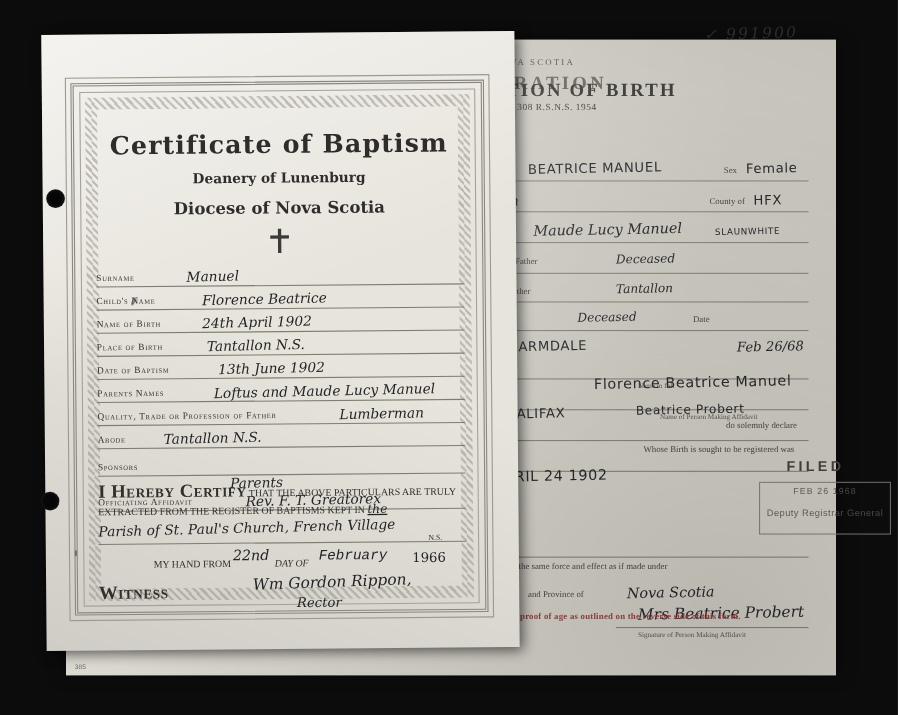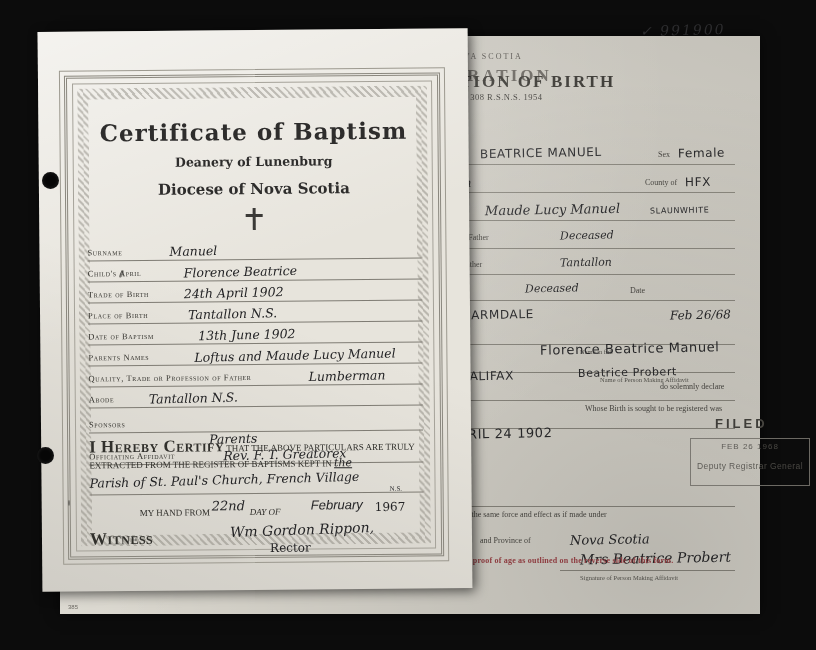--- a/index.html
+++ b/index.html
@@ -409,27 +409,27 @@
     <div class="cert-title c-title-diocese">Diocese of Nova Scotia</div>
     <div class="cross"></div>
 
     <div class="crow" style="top:210px;">
       <span class="clabel">Surname</span>
       <span class="cline"></span>
       <span class="cvalue" style="left:82px;">Manuel</span>
     </div>
 
     <div class="crow" style="top:231px;">
-      <span class="clabel">Child's April</span>
+      <span class="clabel">Child's Name</span>
       <span class="cline"></span>
       <span class="cvalue" style="left:96px;">Florence Beatrice</span>
     </div>
 
     <div class="crow" style="top:252px;">
-      <span class="clabel">Trade of Birth</span>
+      <span class="clabel">Name of Birth</span>
       <span class="cline"></span>
       <span class="cvalue" style="left:96px;">24th April 1902</span>
     </div>
 
     <div class="crow" style="top:273px;">
       <span class="clabel">Place of Birth</span>
       <span class="cline"></span>
       <span class="cvalue" style="left:100px;">Tantallon N.S.</span>
     </div>
 
@@ -481,26 +481,26 @@
       <div style="position:relative; height:22px;">
         <span style="position:absolute; left:0; top:0; font-family:'DejaVu Serif',serif; font-style:italic; font-size:12.5px; color:#242426; transform:rotate(-1deg);">Parish of St. Paul's Church, French Village</span>
         <span style="position:absolute; left:300px; top:10px; font-size:7px; color:#2c2c2e;">N.S.</span>
         <span style="position:absolute; left:0; right:0; bottom:0; border-bottom:1px solid #7f7c74;"></span>
       </div>
       <div style="position:relative; height:24px; margin-top:4px;">
         <span class="certify-head" style="position:absolute; left:0; top:4px;margin-top:28px;">Witness</span>
         <span style="position:absolute; left:50px; top:6px;">MY HAND FROM</span>
         <span style="position:absolute; left:122px; top:0px; font-family:'DejaVu Serif',serif; font-style:italic; font-size:13px; color:#242426;">22nd</span>
         <span style="position:absolute; left:160px; top:6px;font-style:italic;">DAY OF</span>
-        <span style="position:absolute; left:221px; top:0px; font-family:Liberation Sans, sans-serif; font-style:italic; font-size:13px; color:#242426;">February</span>
-        <span style="position:absolute; left:285px; top:2px; font-family:'DejaVu Serif',serif; font-size:12px; color:#242426;">1967</span>
+        <span style="position:absolute; left:200px; top:0px; font-family:Liberation Mono, monospace; font-style:italic; font-size:13px; color:#242426;">February</span>
+        <span style="position:absolute; left:285px; top:2px; font-family:'DejaVu Serif',serif; font-size:12px; color:#242426;">1966</span>
       </div>
       <div style="position:relative; height:38px;">
         <span style="position:absolute; left:140px; top:0; font-family:'DejaVu Serif',serif; font-style:italic; font-size:14px; color:#242426; transform:rotate(-1.5deg);">Wm Gordon Rippon,</span>
-        <span style="position:absolute; left:180px; top:18px; font-family:'DejaVu Serif',serif; font-size:12px; color:#242426;text-align:center;">Rector</span>
+        <span style="position:absolute; left:180px; top:18px; font-family:'DejaVu Serif',serif; font-style:italic; font-size:12px; color:#242426;text-align:center;">Rector</span>
       </div>
     </div>
   </div>
 
   <div class="hole h1"></div>
   <div class="hole h2"></div>
 
   <div class="speck" style="left:120px; top:270px; width:3px; height:8px; transform:rotate(25deg);"></div>
   <div class="speck" style="left:68px; top:500px; width:2px; height:6px;"></div>
 

